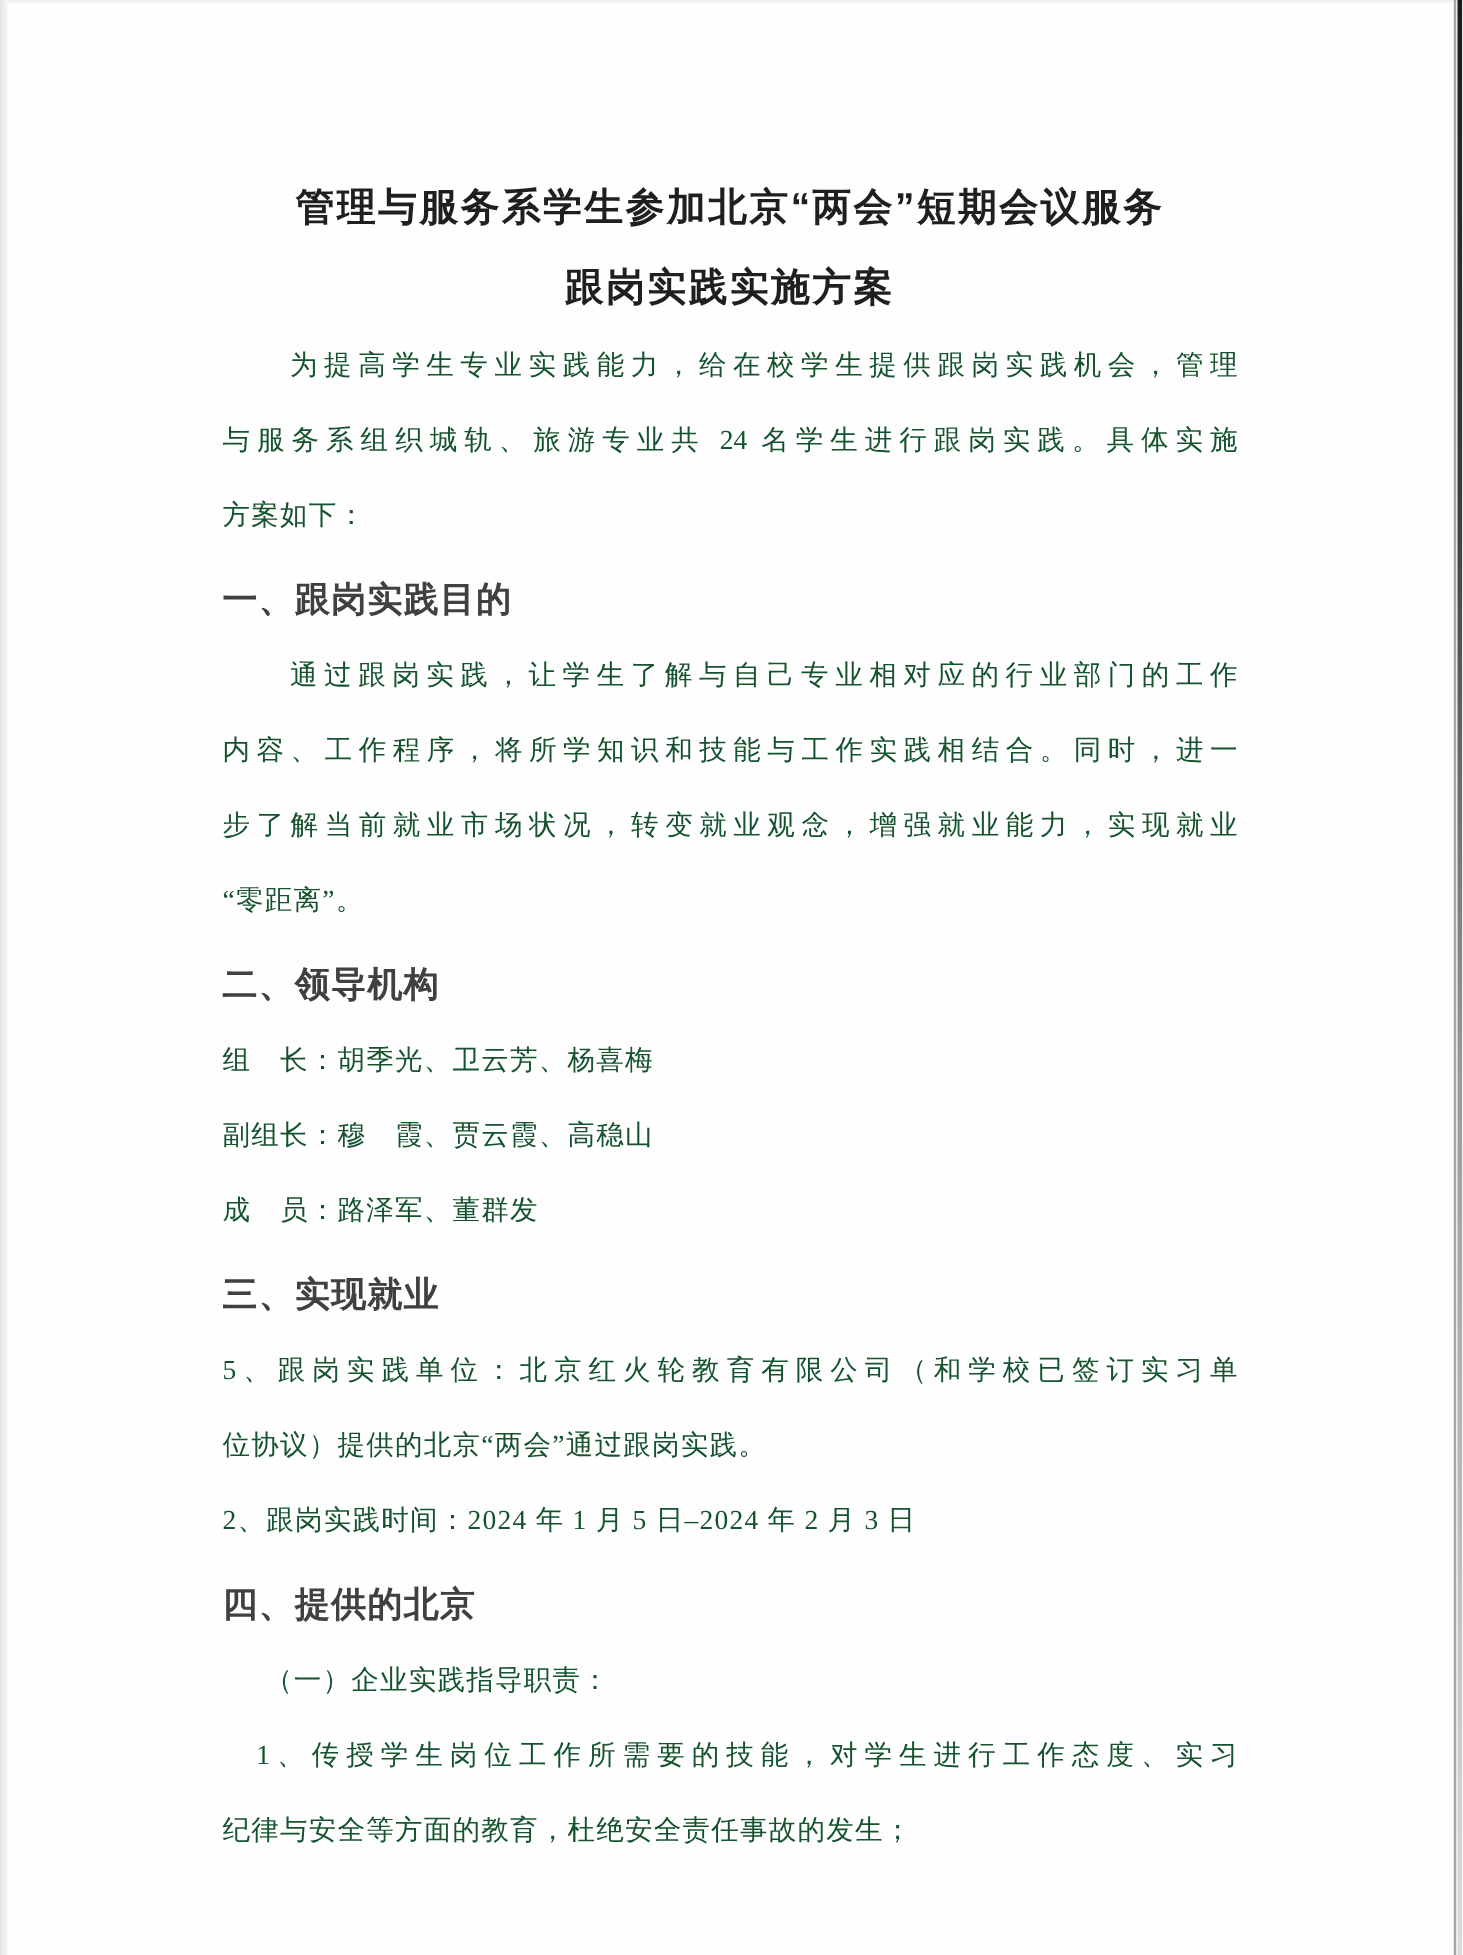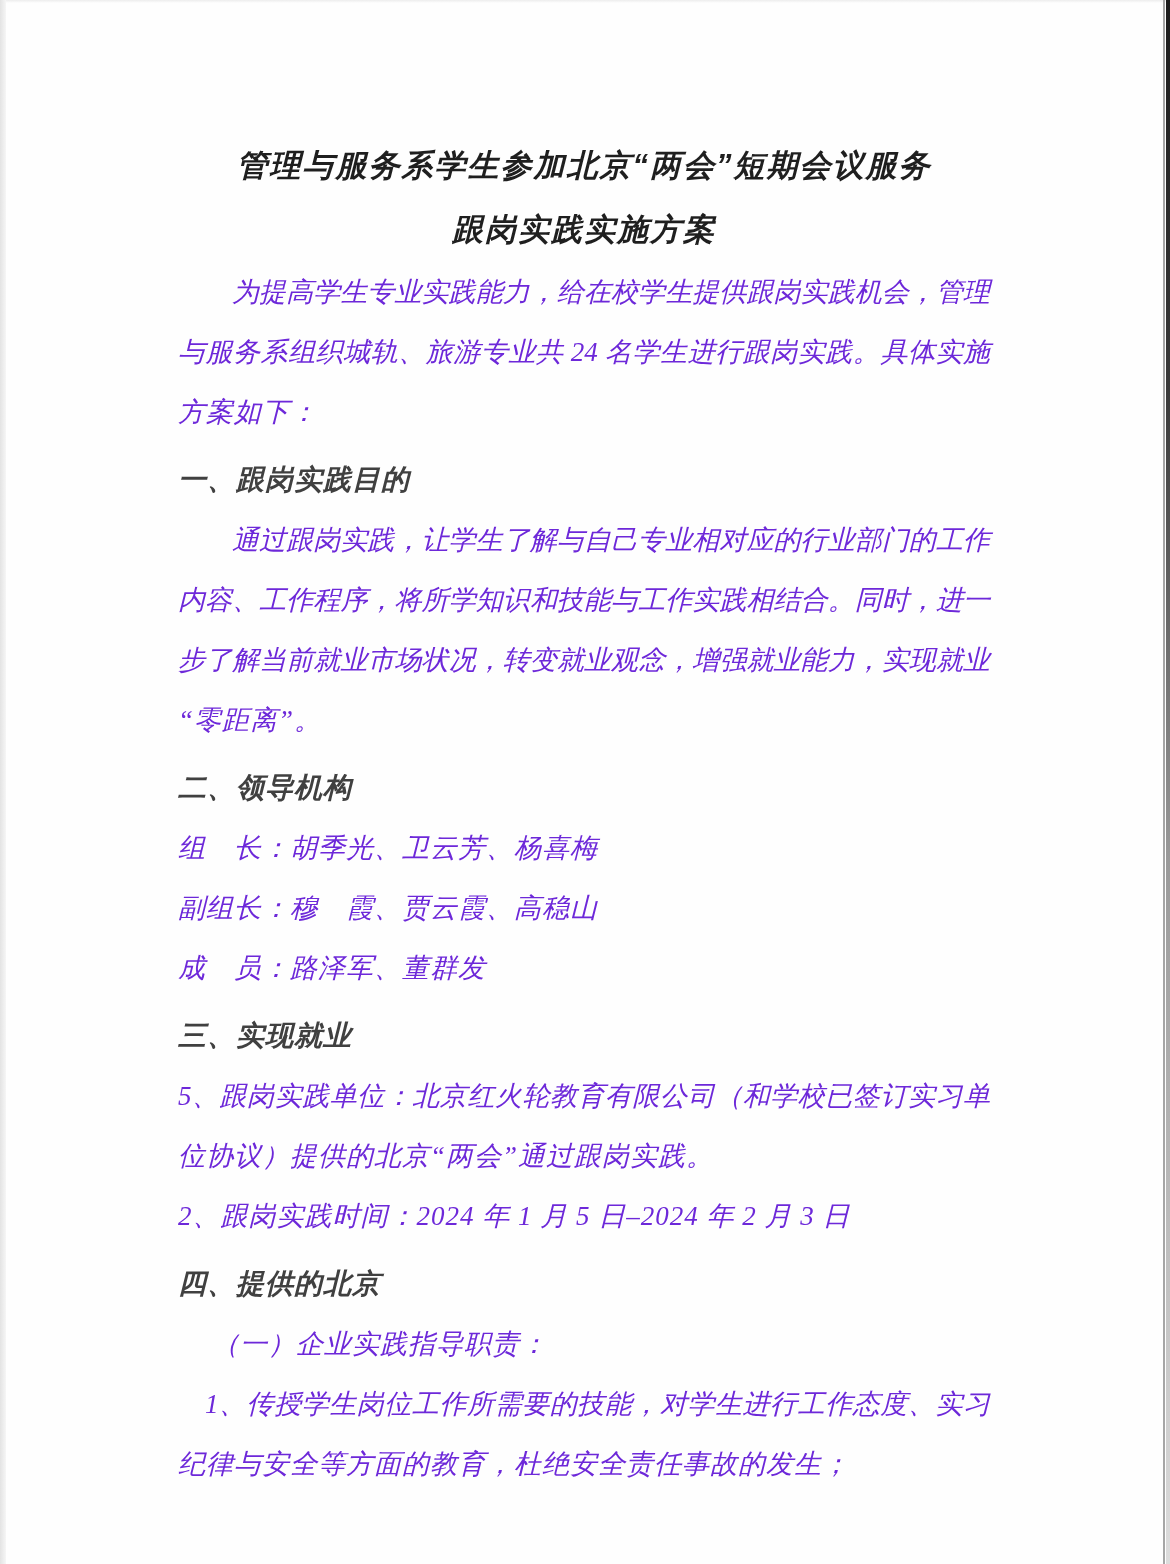--- a/index.html
+++ b/index.html
@@ -3,21 +3,20 @@
 <meta charset="utf-8">
 <style>
   html, body { margin: 0; padding: 0; background: #ffffff; }
   .page {
     position: relative;
     width: 1170px;
     height: 1564px;
     background: #fefefe;
     overflow: hidden;
     font-family: "Liberation Serif", "DejaVu Serif", serif;
-    font-style: italic;
   }
   
   .edge-left {
     position: absolute; left: 0; top: 0; width: 6px; height: 100%;
     background: linear-gradient(to right, #e3e3e3, #f6f6f6);
   }
   .edge-top {
     position: absolute; left: 0; top: 0; width: 100%; height: 3px;
     background: linear-gradient(to bottom, #ededed, rgba(255,255,255,0));
   }
@@ -41,24 +40,24 @@
     font-weight: bold;
     color: #1f1f1f;
     text-align: center;
     line-height: 64px;
     height: 64px;
     letter-spacing: 2px;
     font-family: "Liberation Sans", "DejaVu Sans", sans-serif;
     white-space: nowrap;
   }
   .line {
-    font-size: 27px;
+    font-size: 22px;
     line-height: 60px;
     height: 60px;
-    color: #6d28d9;
+    color: #14532d;
     white-space: nowrap;
     letter-spacing: 1px;
   }
   
   .jfull {
     white-space: normal;
     text-align: justify;
     text-align-last: justify;
     letter-spacing: 0;
   }

